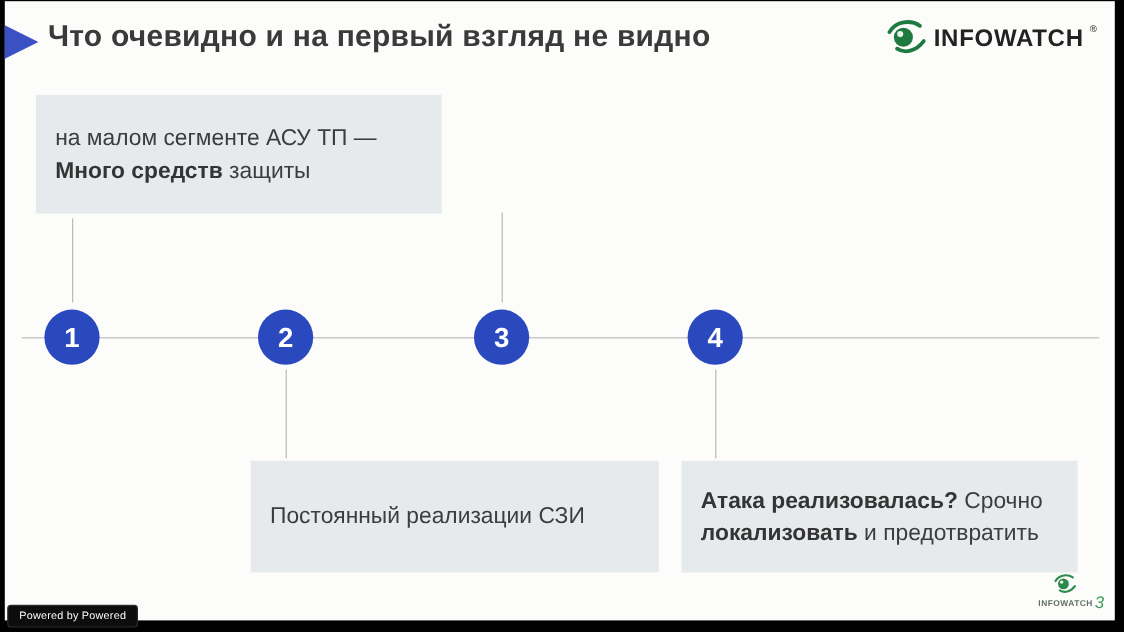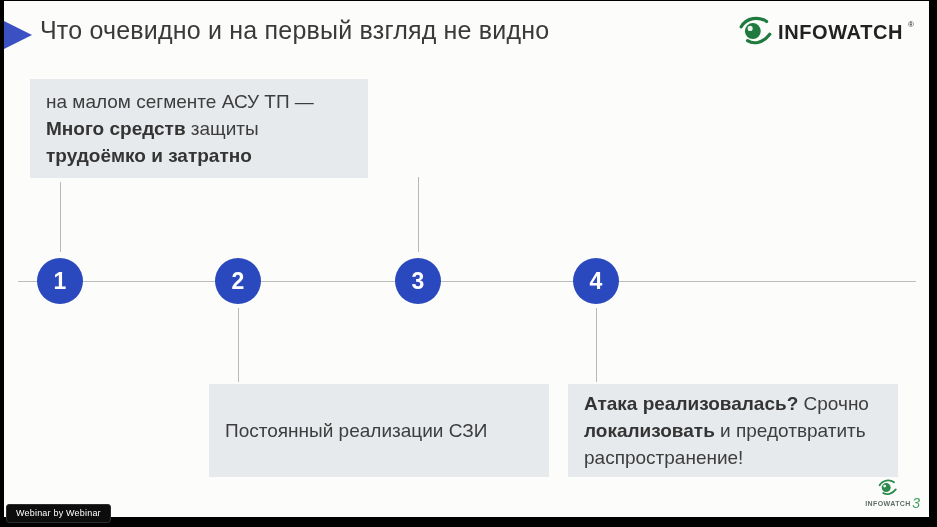--- a/index.html
+++ b/index.html
@@ -11,21 +11,21 @@
     position:absolute; left:4px; top:1px; width:925px; height:516px;
     background:#fcfcfa;
   }
   
   .title-arrow {
     position:absolute; left:0; top:20px; width:0; height:0;
     border-top:14px solid transparent; border-bottom:14px solid transparent;
     border-left:28px solid #3b50c2;
   }
   .page-title {
-    position:absolute; left:36px; top:15px; font-size:25px; font-weight:400;
+    position:absolute; left:36px; top:15px; font-size:25px; font-weight:700;
     color:#3a3a3a; letter-spacing:0.2px; white-space:nowrap;
   }
   
   .logo { position:absolute; right:16px; top:13px; display:flex; align-items:center; gap:4px; }
   .logo-text { font-size:20px; font-weight:700; color:#222; letter-spacing:0.6px; }
   .logo-tm { font-size:8px; color:#222; vertical-align:top; position:relative; top:-8px; left:1px; }
   
   .textbox {
     position:absolute; background:#e7eaec; color:#3d3d3d; font-size:19px;
     line-height:27px; padding:0 16px; display:flex; flex-direction:column;
@@ -104,25 +104,23 @@
     <span class="wm-page">3</span>
   </div>
 
 <div class="circle circle-1">1</div>
     <div class="circle circle-2">2</div>
     <div class="circle circle-3">3</div>
     <div class="circle circle-4">4</div>
     <div class="textbox box-1">
       <div><span>на малом сегменте АСУ ТП —</span></div>
       <div><strong>Много средств</strong><span> защиты</span></div>
-      <div><strong>трудоёмко и затратно</strong></div>
     </div>
     <div class="textbox box-3">
       <div><span>Постоянный реализации СЗИ</span></div>
     </div>
     <div class="textbox box-4">
       <div><strong>Атака реализовалась?</strong><span> Срочно</span></div>
       <div><strong>локализовать</strong><span> и предотвратить</span></div>
-      <div><span>распространение!</span></div>
     </div>
   </div>
 
-<div class="badge">Webinar by Webinar</div>
+<div class="badge">Powered by Powered</div>
 
 </body></html>

